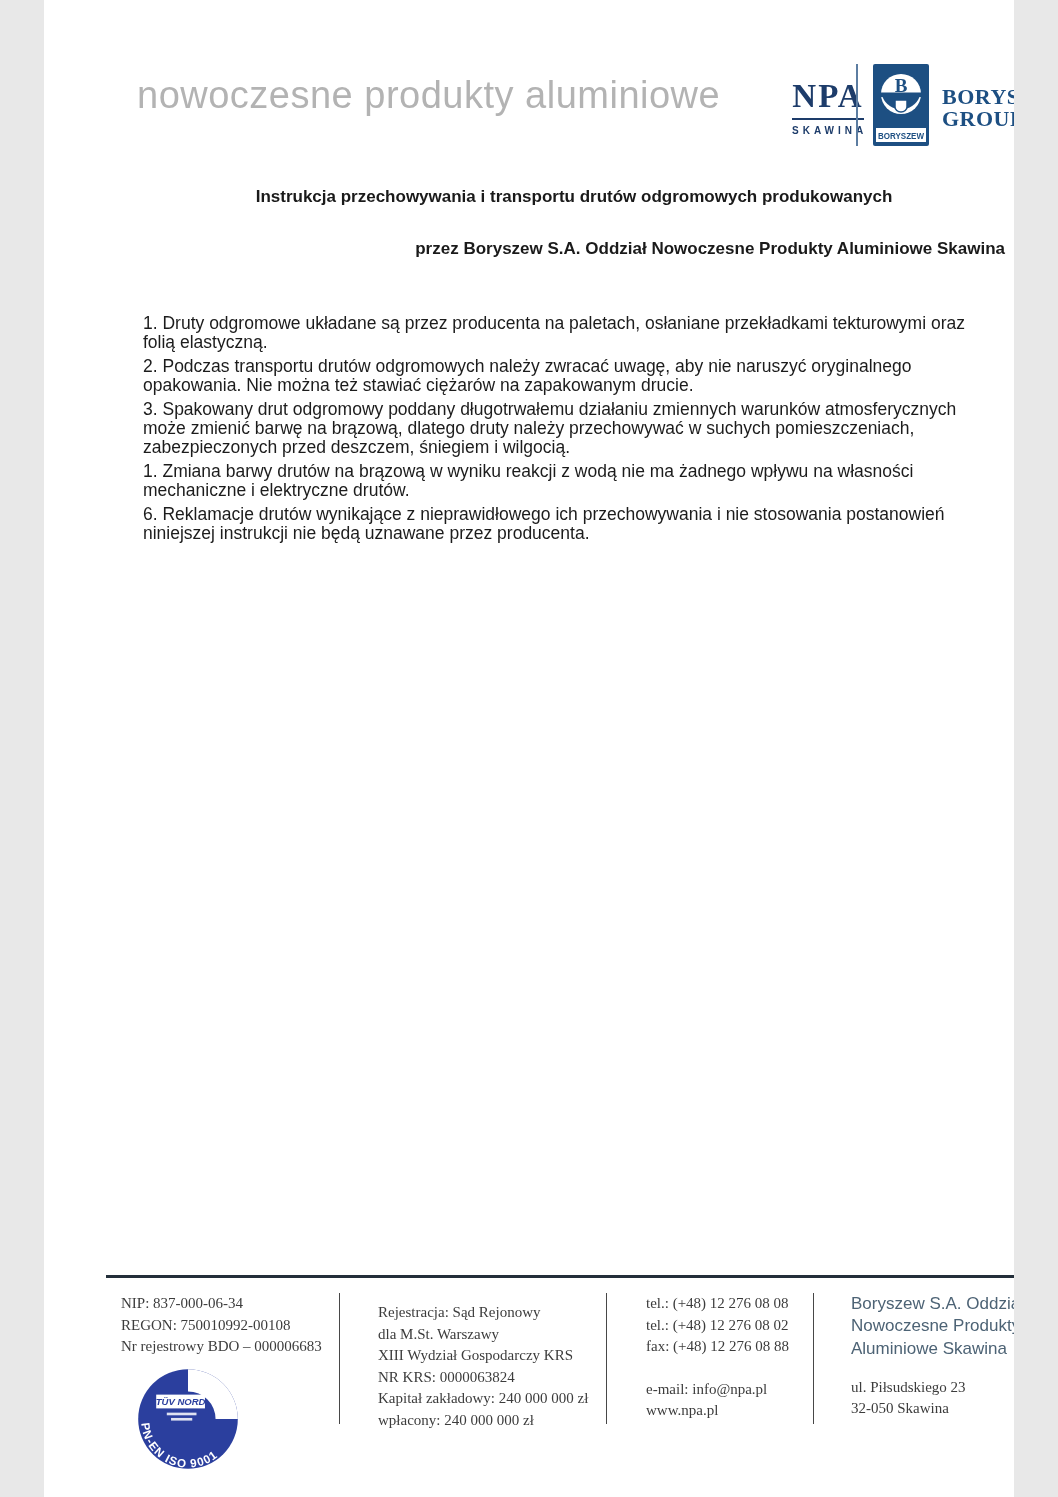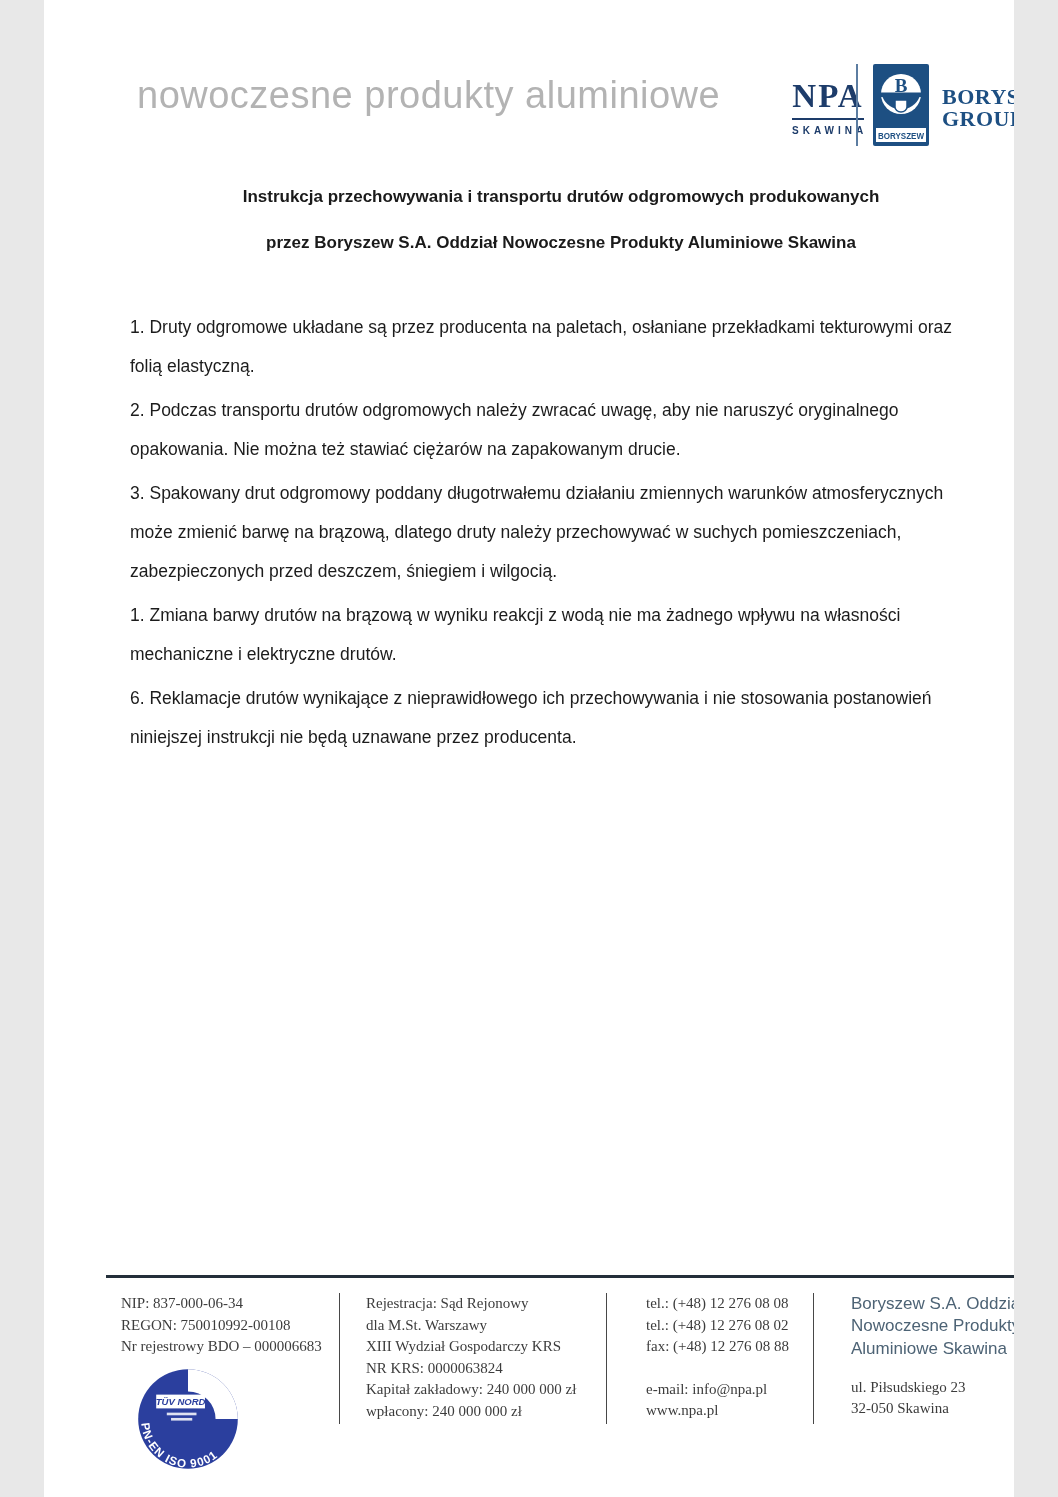--- a/index.html
+++ b/index.html
@@ -27,40 +27,40 @@
     position:absolute; left:80px; top:2px; width:2px; height:82px; background:#5c7da1;
   }
   .bor-badge { position:absolute; left:97px; top:2px; }
   .bor-group {
     position:absolute; left:166px; top:24px;
     font-family:"Liberation Serif", serif; font-weight:700;
     font-size:22px; line-height:22px; color:#1d4f82; letter-spacing:0.5px;
   }
 
   
-  .main { position:absolute; left:86px; top:186px; width:862px; }
+  .main { position:absolute; left:99px; top:186px; width:862px; }
   .doc-title {
     text-align:center; font-size:17px; font-weight:700; color:#1a1a1a; line-height:22px;
   }
-  .doc-title .t2 { margin-top:24px; }
+  .doc-title .t2 { margin-top:30px;text-align:right; }
   .paragraphs { margin-top:54px; }
   .paragraphs p {
-    font-size:17.5px; line-height:39px; color:#1c1c1c; margin:0 8px 5px 0;
+    font-size:17.5px; line-height:19px; color:#1c1c1c; margin:0 8px 5px 0;
   }
 
   
   .footer-rule {
     position:absolute; left:62px; top:1275px; width:934px; height:3px; background:#232f3a;
   }
   .fcol {
     position:absolute; top:1293px;
     font-family:"Liberation Serif", serif; font-size:15px; line-height:21.5px; color:#3c3c3c;
   }
   .fcol1 { left:77px;  width:215px; }
-  .fcol2 { left:322px; width:236px; }
+  .fcol2 { left:334px; width:236px;margin-top:9px; }
   .fcol3 { left:602px; width:164px; }
   .fcol4 { left:807px; width:190px; }
   .vdiv {
     position:absolute; top:1293px; width:1px; height:131px; background:#474747;
   }
   .vdiv1 { left:295px; } .vdiv2 { left:562px; } .vdiv3 { left:769px; }
   .group-gap { margin-top:21px; }
   .company {
     font-family:"Liberation Sans", sans-serif; font-size:17px; line-height:22.3px; color:#4d6375;
   }

